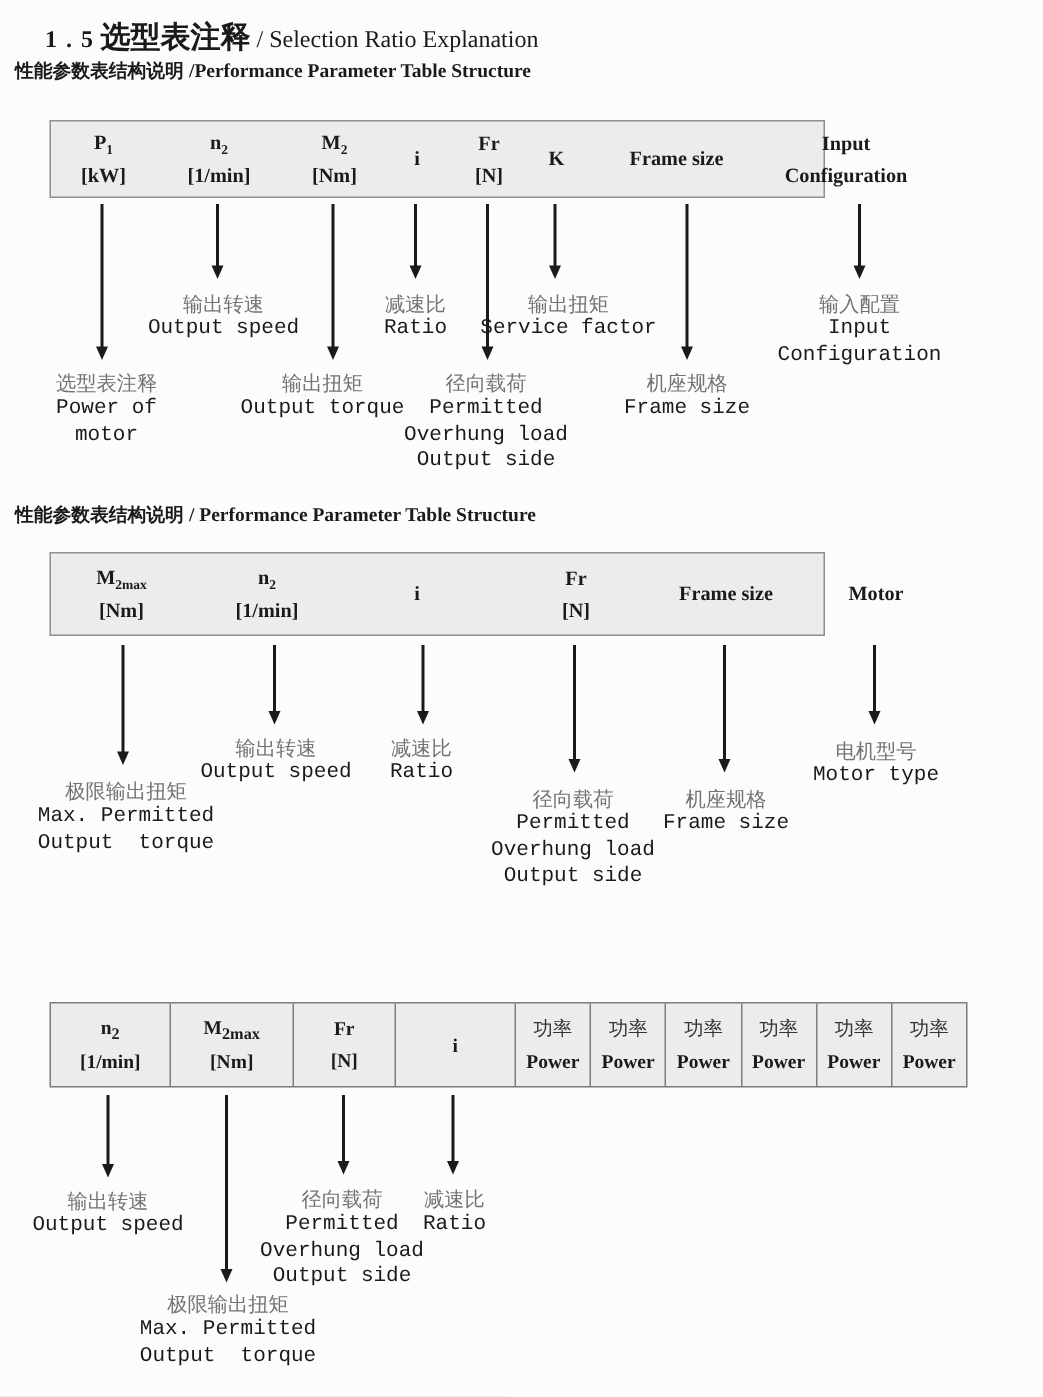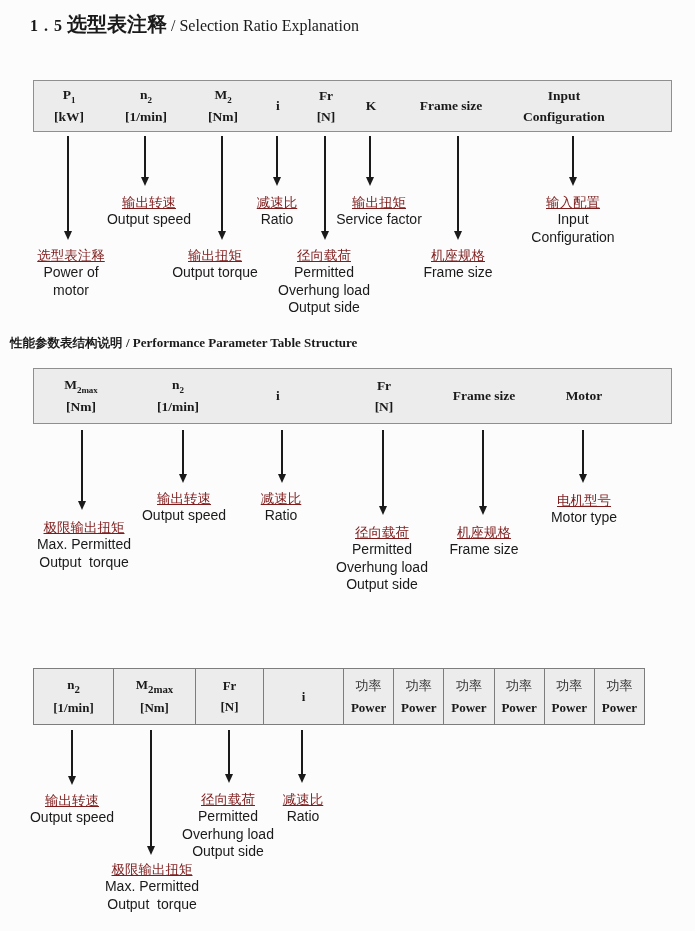--- a/index.html
+++ b/index.html
@@ -7,57 +7,58 @@
         font-family:"Liberation Serif",serif;color:#1a1a1a;}
   
   .title{position:absolute;left:30px;top:11px;font-size:16px;}
   .title .num{font-weight:bold;letter-spacing:1px;margin-top:48px;}
   .title .zh{font-family:"Liberation Sans",sans-serif;font-weight:bold;font-size:20px;}
   .title .en{font-size:16px;}
   .sec-head{position:absolute;left:10px;font-size:13px;font-weight:bold;white-space:pre;}
   .sec-head .zh{font-family:"Liberation Sans",sans-serif;font-size:12.5px;}
   .sec-head .en{font-family:"Liberation Serif",serif;}
   
-  .tbl{position:absolute;left:33px;width:639px;background:#ececec;border:1px solid #8f8f8f;box-sizing:border-box;}
+  .tbl{position:absolute;left:33px;width:517px;background:#ececec;border:1px solid #8f8f8f;box-sizing:border-box;}
   .cell{position:absolute;top:0;height:100%;transform:translateX(-50%);
         display:flex;flex-direction:column;justify-content:center;align-items:center;
         gap:5px;font-weight:bold;font-size:13.5px;white-space:pre;text-align:center;}
   .cell sub{font-size:9px;font-weight:bold;}
   
   .tbl3{position:absolute;left:33px;width:612px;background:#ececec;border:1px solid #7d7d7d;
         box-sizing:border-box;display:flex;}
   .tbl3 .c3{border-right:1px solid #7d7d7d;box-sizing:border-box;
         display:flex;flex-direction:column;justify-content:center;align-items:center;
         gap:5px;font-weight:bold;font-size:13px;white-space:pre;text-align:center;}
   .tbl3 .c3:last-child{border-right:none;}
   .tbl3 .zhp{font-family:"Liberation Sans",sans-serif;font-weight:normal;font-size:13px;color:#333;}
   
   .arrow{position:absolute;width:10px;transform:translateX(-50%);}
   .arrow::before{content:"";position:absolute;left:4.3px;top:0;bottom:7px;width:1.4px;background:#1a1a1a;}
   .arrow::after{content:"";position:absolute;bottom:0;left:0.6px;
         border-left:4.2px solid transparent;border-right:4.2px solid transparent;
         border-top:9px solid #1a1a1a;}
   
   .lbl{position:absolute;transform:translateX(-50%);text-align:center;}
-  .lbl .zh{font-family:"Liberation Sans",sans-serif;font-size:13.5px;color:#7f1d1d;
-        line-height:17px;white-space:pre;text-decoration:underline;}
-  .lbl .en{font-family:Liberation Sans, sans-serif;font-size:14px;color:#1a1a1a;
+  .lbl .zh{font-family:"Liberation Sans",sans-serif;font-size:13.5px;color:#737373;
+        line-height:17px;white-space:pre;}
+  .lbl .en{font-family:Liberation Mono, monospace;font-size:14px;color:#1a1a1a;
         line-height:17.5px;white-space:pre;}
 </style>
 </head>
 <body>
 
 <div id="page">
 
   <div class="title">
     <span class="num">1 . 5</span>
     <span class="zh">选型表注释</span>
     <span class="en">/  Selection Ratio Explanation</span>
   </div>
 
+  <div class="sec-head" style="top:39px"><span class="zh">性能参数表结构说明 </span><span class="en">/Performance Parameter Table Structure</span></div>
 
   <div class="tbl" style="top:80px;height:52px;">
     <div class="cell" style="left:35px"><div><span>P</span><sub>1</sub></div><div>[kW]</div></div>
     <div class="cell" style="left:112px"><div><span>n</span><sub>2</sub></div><div>[1/min]</div></div>
     <div class="cell" style="left:189px"><div><span>M</span><sub>2</sub></div><div>[Nm]</div></div>
     <div class="cell" style="left:244px"><div><span>i</span></div></div>
     <div class="cell" style="left:292px"><div><span>Fr</span></div><div>[N]</div></div>
     <div class="cell" style="left:337px"><div><span>K</span></div></div>
     <div class="cell" style="left:417px"><div><span>Frame size</span></div></div>
     <div class="cell" style="left:530px"><div><span>Input</span></div><div>Configuration</div></div>

